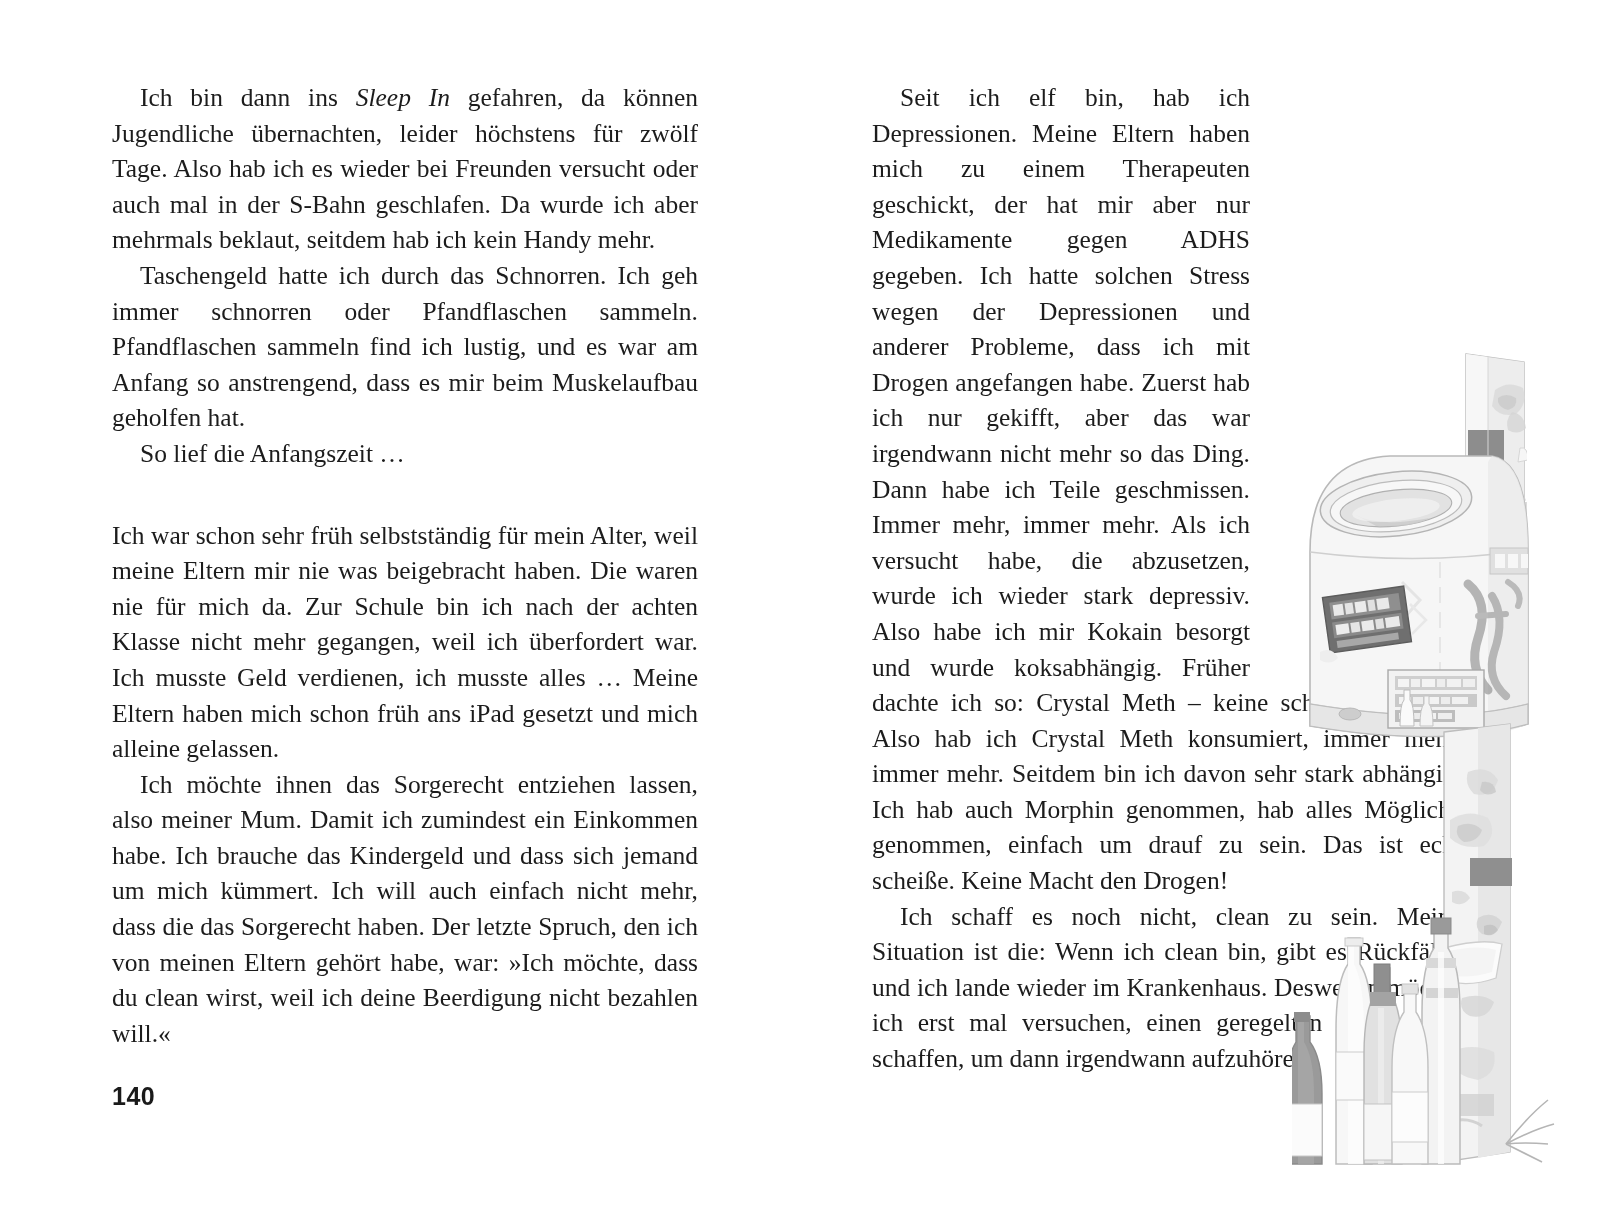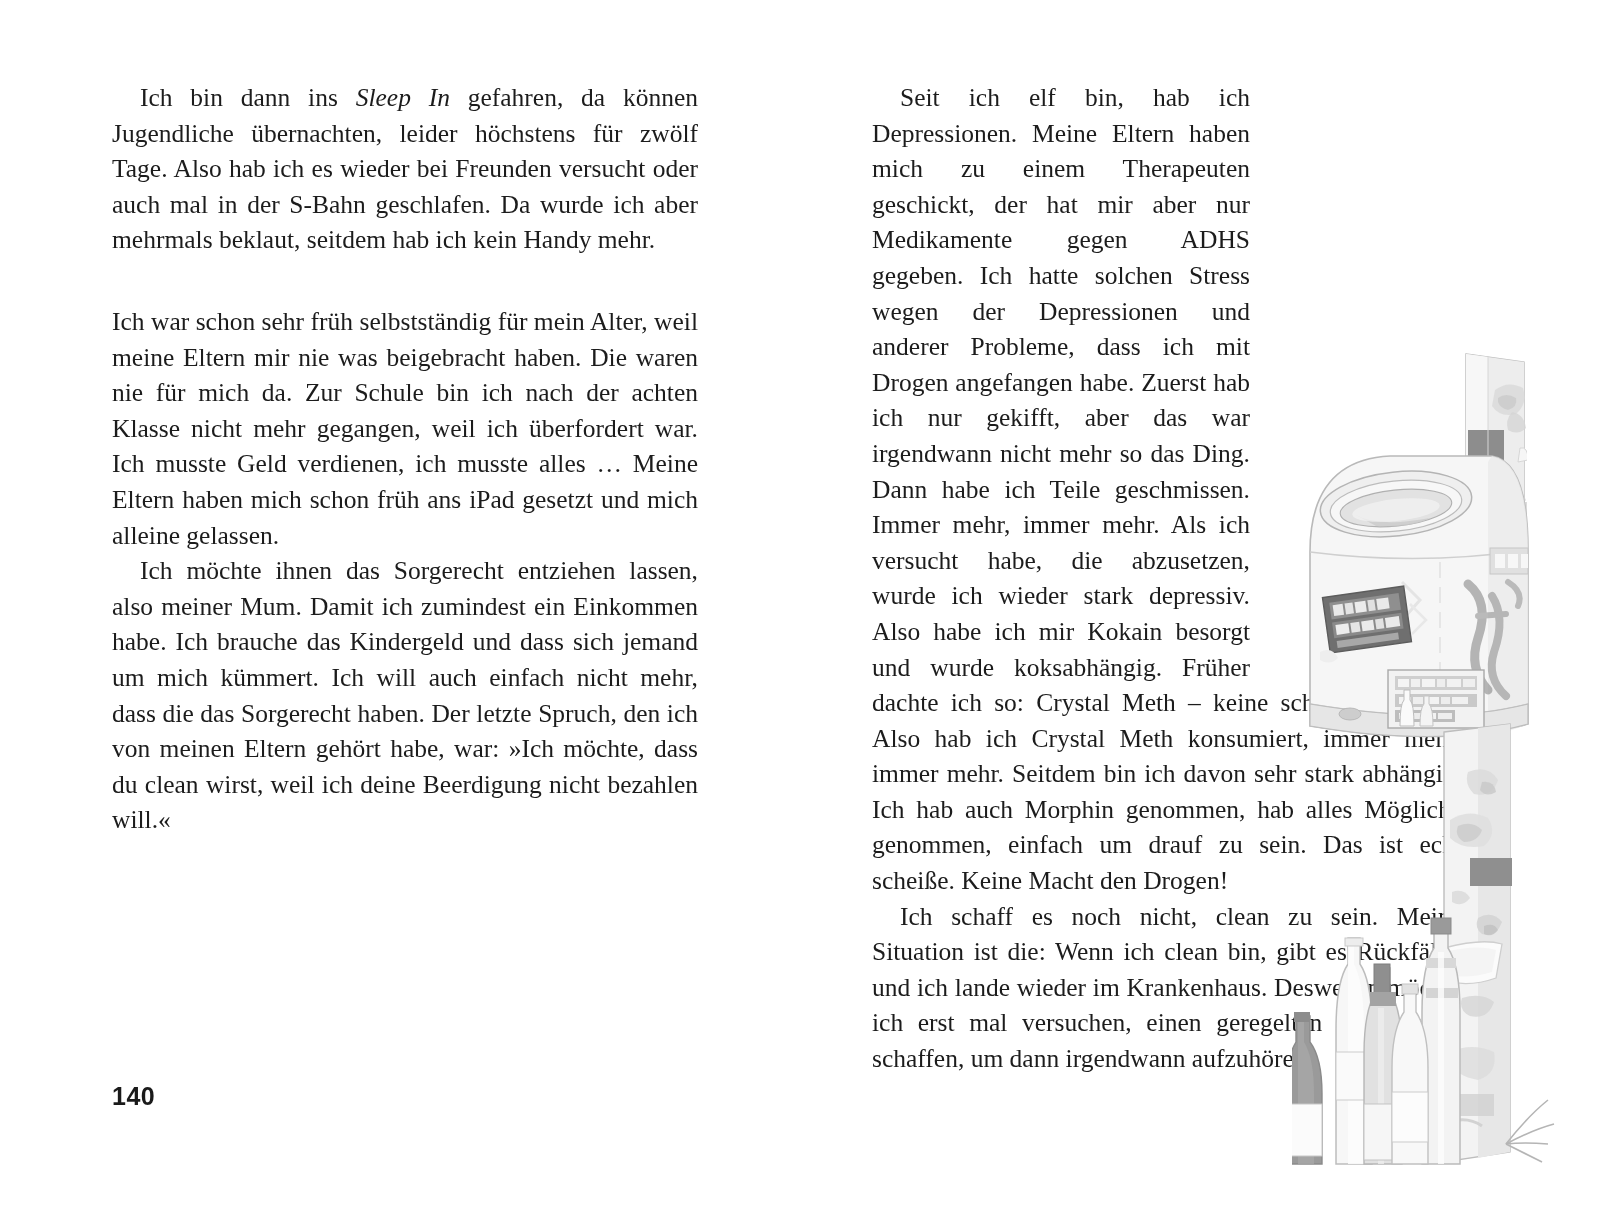--- a/index.html
+++ b/index.html
@@ -76,22 +76,24 @@
 <body>
 
 <div id="page">
 
   <div class="column" id="col-left">
 
     <p class="para">
       <span>Ich bin dann ins </span><em>Sleep In</em><span> gefahren, da können Jugendliche übernachten, leider höchstens für zwölf Tage. Also hab ich es wieder bei Freunden versucht oder auch mal in der S-Bahn geschlafen. Da wurde ich aber mehrmals beklaut, seitdem hab ich kein Handy mehr.</span>
     </p>
 
-
-
+    <p class="para">Taschengeld hatte ich durch das Schnorren. Ich geh immer schnorren oder Pfandflaschen sammeln. Pfandflaschen sammeln find ich lustig, und es war am Anfang so anstrengend, dass es mir beim Muskelaufbau geholfen hat.</p>
+
+
+    <p class="para">So lief die Anfangszeit …</p>
 
     <p class="para noindent gap-before">Ich war schon sehr früh selbstständig für mein Alter, weil meine Eltern mir nie was beigebracht haben. Die waren nie für mich da. Zur Schule bin ich nach der achten Klasse nicht mehr gegangen, weil ich überfordert war. Ich musste Geld verdienen, ich musste alles … Meine Eltern haben mich schon früh ans iPad gesetzt und mich alleine gelassen.</p>
 
     <p class="para">Ich möchte ihnen das Sorgerecht entziehen lassen, also meiner Mum. Damit ich zumindest ein Einkommen habe. Ich brauche das Kindergeld und dass sich jemand um mich kümmert. Ich will auch einfach nicht mehr, dass die das Sorgerecht haben. Der letzte Spruch, den ich von meinen Eltern gehört habe, war: »Ich möchte, dass du clean wirst, weil ich deine Beerdigung nicht bezahlen will.«</p>
   </div>
 
   <div class="column" id="col-right">
     <div class="wrap-shape s1"></div>
     <div class="wrap-shape s2"></div>
 

